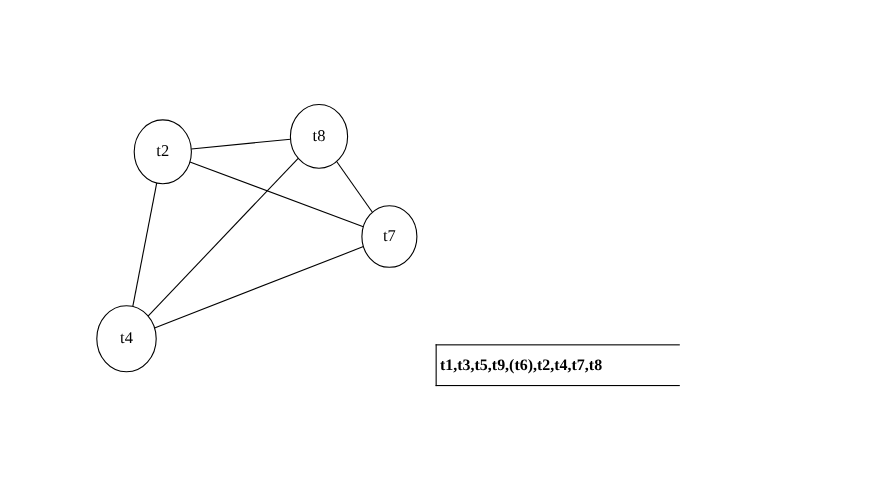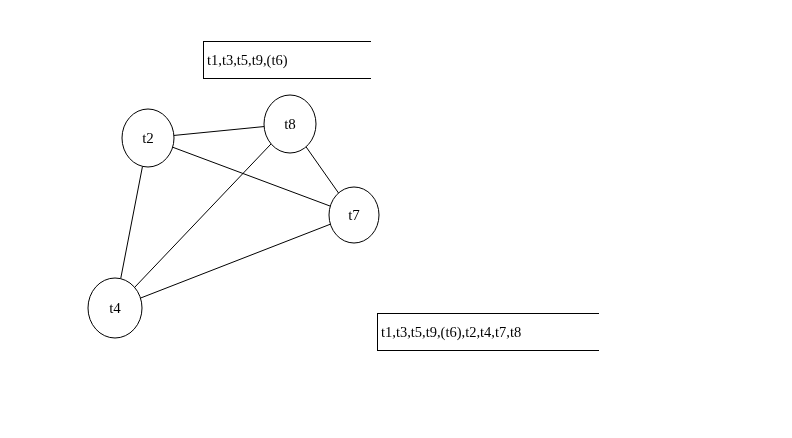--- a/index.html
+++ b/index.html
@@ -60,24 +60,25 @@
     padding-left: 3px;
     line-height: 1;
   }
   #box-top {
     left: 203px;
     top: 41px;
     width: 168px;
     height: 38px;
   }
   #box-bottom {
-    left: 377px;
+    left: 396px;
     top: 313px;
     width: 222px;
     height: 38px;
+    font-weight: bold;
   }
 </style>
 </head>
 <body>
 
 <div id="canvas">
 
   <svg id="graph-svg" viewBox="0 0 792 438" xmlns="http://www.w3.org/2000/svg">
     <g id="edges-layer">
         <line x1="173.89901948654884" y1="135.44657554357968" x2="264.10098051345113" y2="126.5534244564203" class="edge-line"></line>
@@ -100,21 +101,18 @@
           <ellipse cx="354" cy="215" rx="25" ry="28" class="node-shape"></ellipse>
           <text x="354" y="215" class="node-label">t7</text>
         </g>
         <g>
           <ellipse cx="115" cy="308" rx="27" ry="30" class="node-shape"></ellipse>
           <text x="115" y="308" class="node-label">t4</text>
         </g>
       </g>
   </svg>
 
-  <div class="annotation-box" id="box-top">
-    <span class="annotation-text">t1,t3,t5,t9,(t6)</span>
-  </div>
 
   <div class="annotation-box" id="box-bottom">
     <span class="annotation-text">t1,t3,t5,t9,(t6),t2,t4,t7,t8</span>
   </div>
 
 </div>
 
 </body></html>

